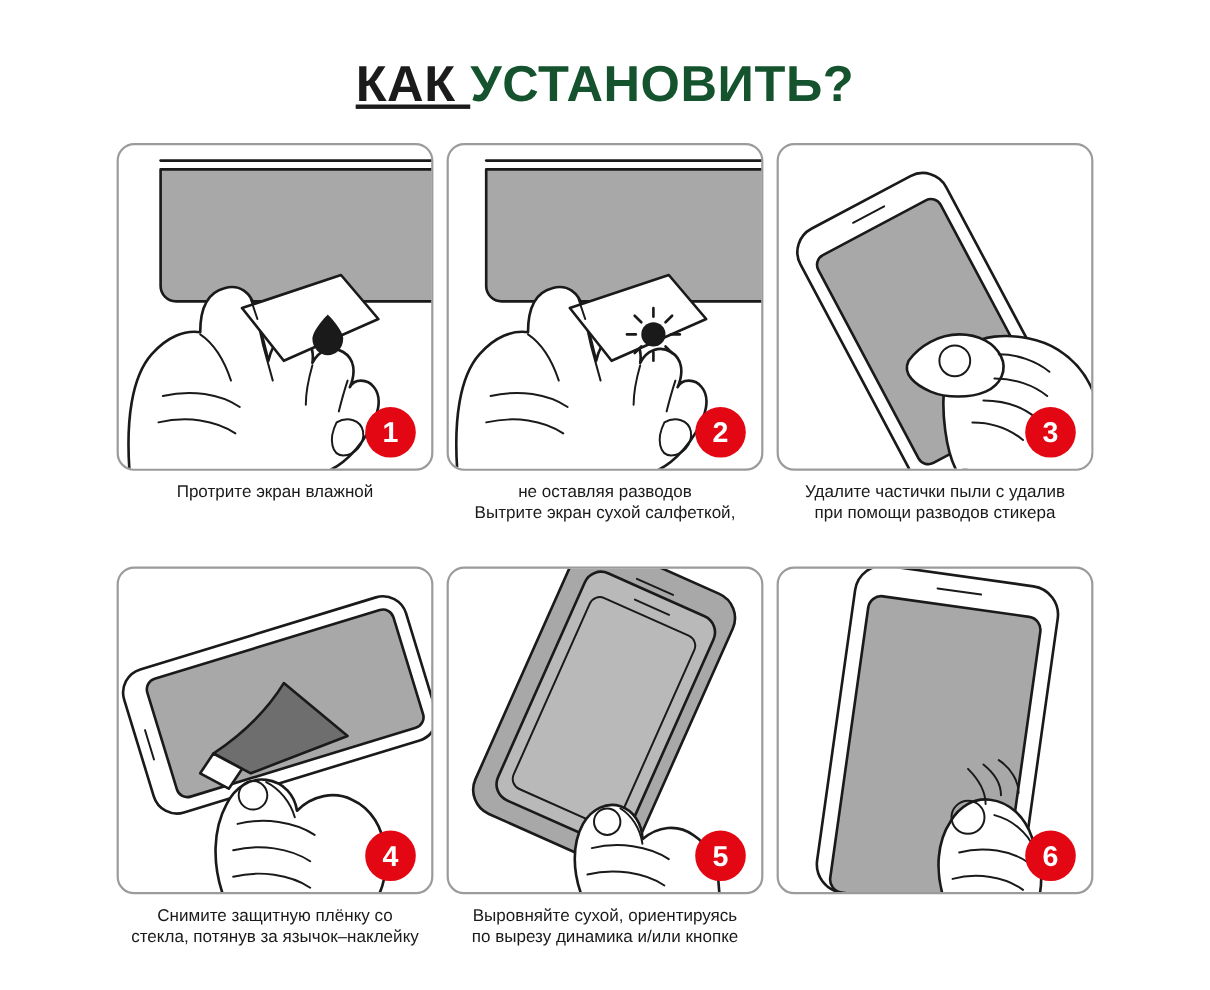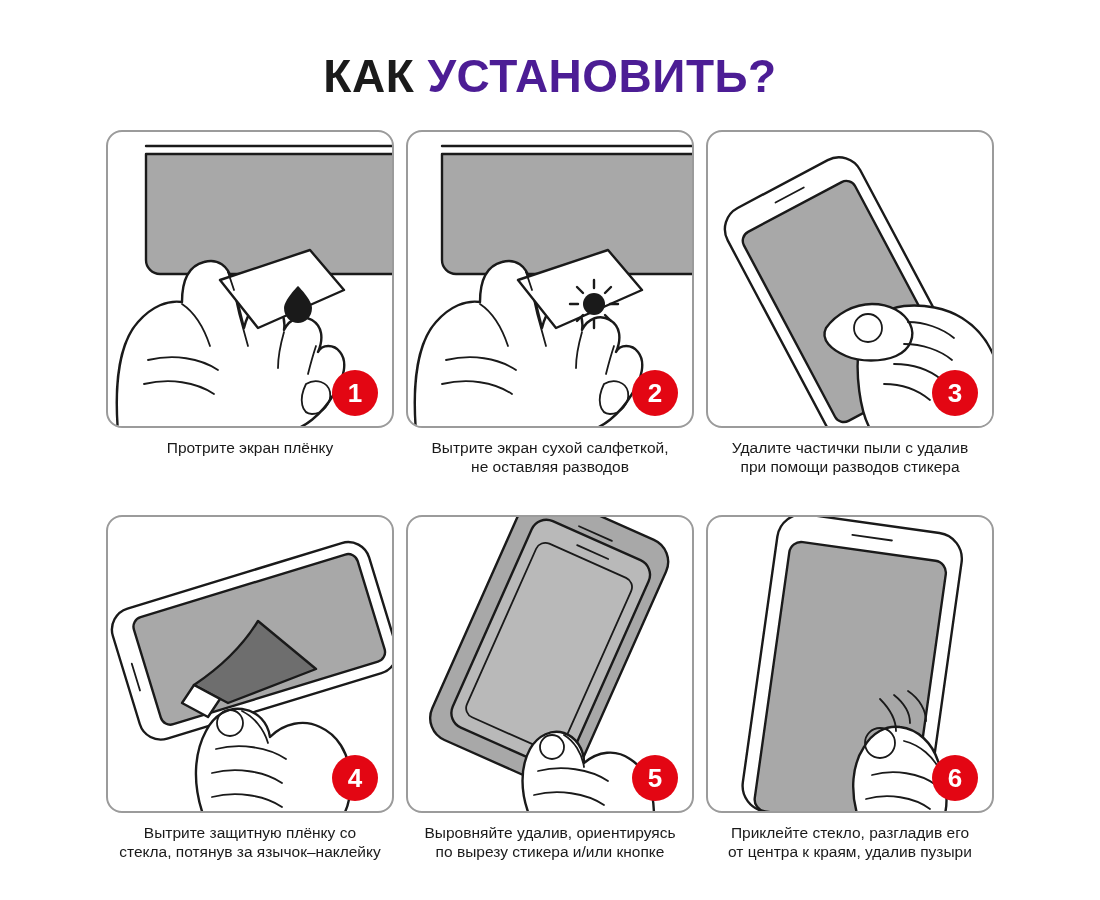--- a/index.html
+++ b/index.html
@@ -22,22 +22,22 @@
   }
   .title {
     text-align: center;
     padding-top: 22px;
     font-size: 46px;
     font-weight: bold;
     letter-spacing: 0.5px;
     text-transform: uppercase;
     line-height: 1;
   }
-  .title .t-black { color: #1b1b1b; }
-  .title .t-red { color: #4c1d95; }
+  .title .t-black { color: #1b1b1b; text-decoration: underline; }
+  .title .t-red { color: #14532d; }
   .grid {
     margin: 24px auto 0 auto;
     width: 900px;
     display: grid;
     grid-template-columns: repeat(3, 300px);
     grid-template-rows: repeat(2, 385px);
     justify-content: center;
   }
   .cell {
     width: 300px;
@@ -124,21 +124,21 @@
           <path class="ln-thin" d="M198 252 C208 246 220 250 222 260 C224 272 214 282 204 282 C194 282 190 268 198 252 Z"></path>
 
           <path class="fill-white" d="M112 148 L202 118 L236 158 L150 196 Z"></path>
           <path class="ln-thin" d="M120 140 L126 158"></path>
 
           <path class="solid-dark" d="M190 154 C190 154 176 168 176 176 C176 185 183 191 190 191 C197 191 204 185 204 176 C204 168 190 154 190 154 Z"></path>
         </svg>
         <div class="badge">1</div>
       </div>
       <div class="caption">
-        <span>Протрите экран плёнку</span>
+        <span>Протрите экран влажной</span>
       </div>
     </div>
 
     <div class="cell">
       <div class="panel">
         <svg width="288" height="298" viewBox="0 0 288 298">
           <path class="fill-gray" d="M34 22 H300 V128 a14 14 0 0 1 -14 14 H48 a14 14 0 0 1 -14 -14 Z"></path>
           <path class="ln" d="M34 14 H300"></path>
           <path class="fill-white" d="M8 300 C4 250 10 210 28 190 C42 174 58 168 72 170 C72 150 78 134 94 130 C108 126 118 134 122 148 L134 196
                    C138 178 148 170 160 172 C170 174 176 184 174 198
@@ -164,22 +164,22 @@
             <path d="M202 172 H210"></path>
             <path d="M169 155 L175 161"></path>
             <path d="M197 183 L203 189"></path>
             <path d="M203 155 L197 161"></path>
             <path d="M175 183 L169 189"></path>
           </g>
         </svg>
         <div class="badge">2</div>
       </div>
       <div class="caption">
+        <span>не оставляя разводов</span>
         <span>Вытрите экран сухой салфеткой,</span>
-        <span>не оставляя разводов</span>
       </div>
     </div>
 
     <div class="cell">
       <div class="panel">
         <svg width="288" height="298" viewBox="0 0 288 298">
 
           <g transform="rotate(-28 140 160)">
             <rect class="fill-white" x="58" y="34" width="150" height="258" rx="24"></rect>
             <rect class="fill-gray" x="70" y="60" width="126" height="214" rx="10"></rect>
@@ -222,21 +222,21 @@
                  C176 206 196 202 212 210 C230 218 240 236 242 256 C244 276 240 292 234 300 Z"></path>
           <path class="ln-thin" d="M134 194 C146 200 156 212 160 226"></path>
           <path class="ln-thin" d="M108 232 C132 226 160 230 178 242"></path>
           <path class="ln-thin" d="M104 256 C128 250 156 254 174 266"></path>
           <path class="ln-thin" d="M104 280 C128 274 156 278 174 290"></path>
           <circle class="ln-thin" cx="122" cy="206" r="13" fill="#ffffff"></circle>
         </svg>
         <div class="badge">4</div>
       </div>
       <div class="caption">
-        <span>Вытрите защитную плёнку со</span>
+        <span>Снимите защитную плёнку со</span>
         <span>стекла, потянув за язычок–наклейку</span>
       </div>
     </div>
 
     <div class="cell">
       <div class="panel">
         <svg width="288" height="298" viewBox="0 0 288 298">
 
           <g transform="rotate(24 150 140)">
             <rect class="fill-gray" x="56" y="-6" width="158" height="268" rx="24"></rect>
@@ -252,22 +252,22 @@
           <path class="fill-white" d="M122 300 C112 276 112 250 122 232 C130 218 144 212 156 216 C168 220 176 232 176 246
                  C190 234 208 232 222 242 C238 252 246 272 246 300 Z"></path>
           <path class="ln-thin" d="M156 218 C166 224 174 236 176 250"></path>
           <path class="ln-thin" d="M130 254 C154 248 182 252 200 264"></path>
           <path class="ln-thin" d="M126 278 C150 272 178 276 196 288"></path>
           <circle class="ln-thin" cx="144" cy="230" r="12" fill="#ffffff"></circle>
         </svg>
         <div class="badge">5</div>
       </div>
       <div class="caption">
-        <span>Выровняйте удалив, ориентируясь</span>
-        <span>по вырезу стикера и/или кнопке</span>
+        <span>Выровняйте сухой, ориентируясь</span>
+        <span>по вырезу динамика и/или кнопке</span>
       </div>
     </div>
 
     <div class="cell">
       <div class="panel">
         <svg width="288" height="298" viewBox="0 0 288 298">
 
           <g transform="rotate(8 150 150)">
             <rect class="fill-white" x="52" y="6" width="186" height="300" rx="26"></rect>
             <rect class="fill-gray" x="66" y="34" width="158" height="272" rx="12"></rect>
@@ -280,20 +280,16 @@
           <path class="ln-thin" d="M196 224 C212 228 226 240 232 254"></path>
           <path class="ln-thin" d="M164 258 C186 252 212 256 228 268"></path>
           <path class="ln-thin" d="M158 282 C180 276 206 280 222 292"></path>
 
           <path class="ln-thin" d="M186 178 C196 186 202 196 202 206"></path>
           <path class="ln-thin" d="M172 182 C182 192 188 202 188 214"></path>
           <path class="ln-thin" d="M200 174 C212 182 218 194 218 204"></path>
         </svg>
         <div class="badge">6</div>
       </div>
-      <div class="caption">
-        <span>Приклейте стекло, разгладив его</span>
-        <span>от центра к краям, удалив пузыри</span>
-      </div>
     </div>
 
   </div>
 </div>
 
 </body></html>

